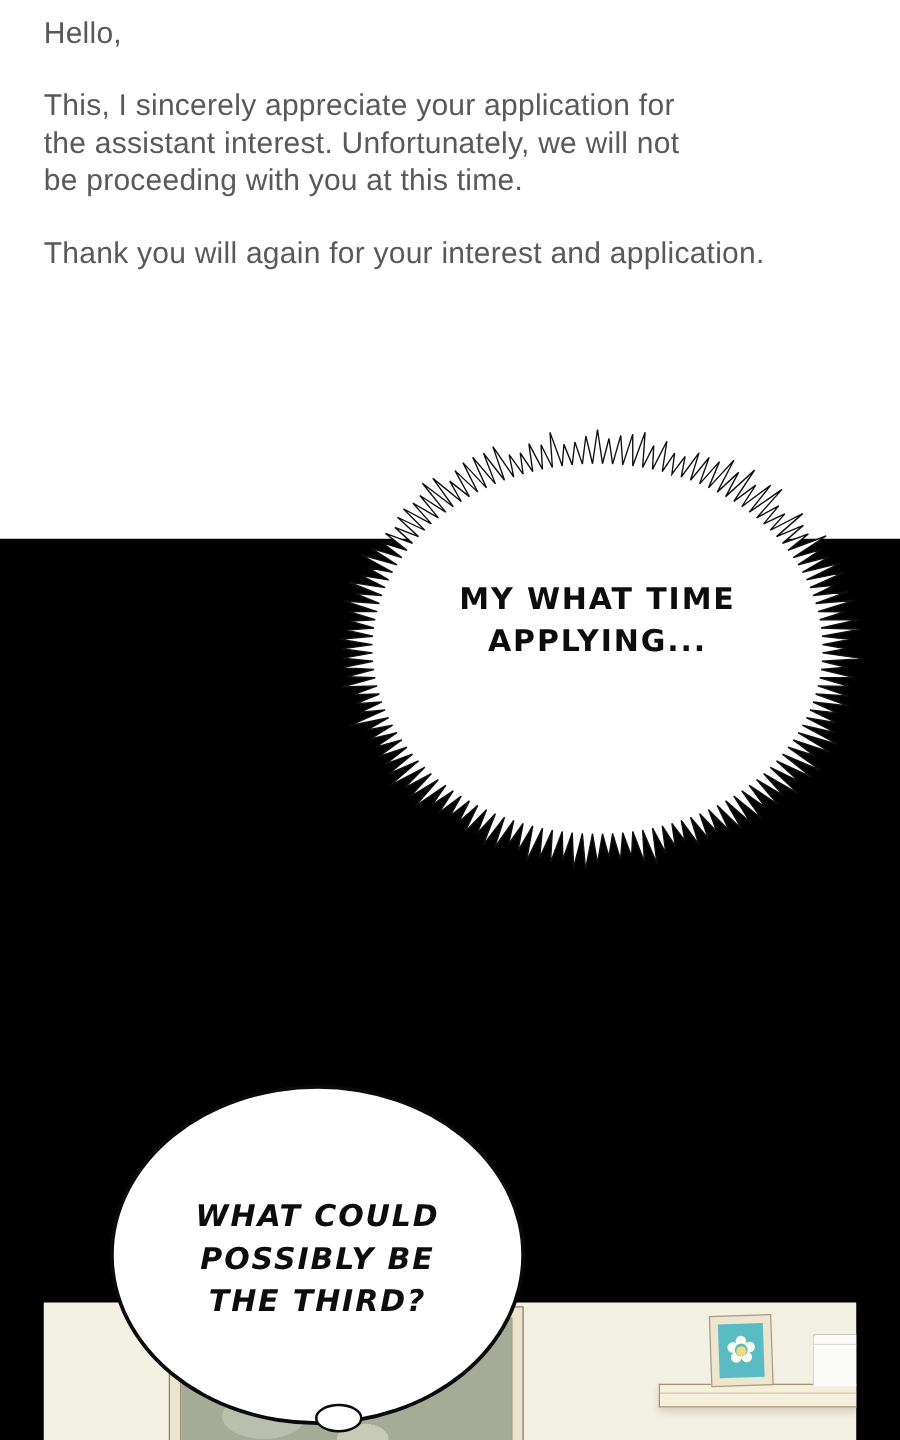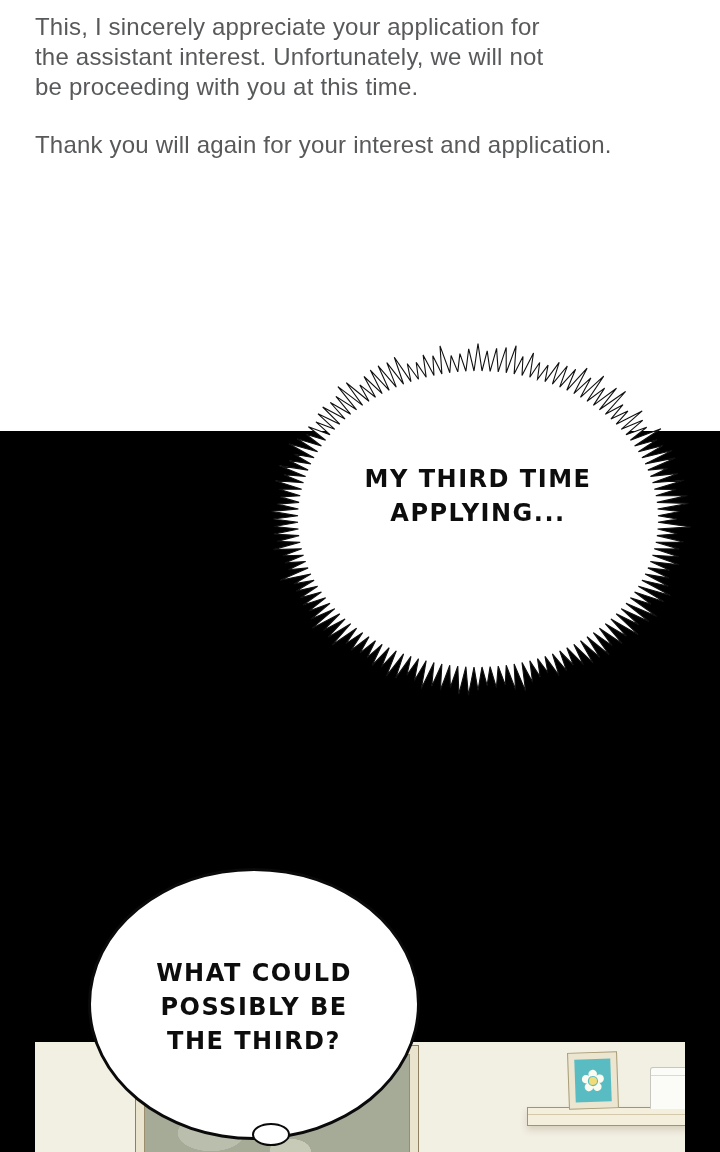--- a/index.html
+++ b/index.html
@@ -94,28 +94,31 @@
     position:absolute;left:252px;top:1123px;width:38px;height:23px;
     background:#ffffff;border:2.5px solid #0a0a0a;border-radius:50%;
     box-sizing:border-box;z-index:6;
   }
   .thought-text{
     position:absolute;left:104px;top:956px;width:300px;z-index:7;
     text-align:center;color:#0d0d0d;
     font-family:"DejaVu Sans",sans-serif;font-weight:700;
     font-size:24px;line-height:34px;letter-spacing:1.5px;
   }
-  .thought-text .bline{display:block;}
+  .thought-text .bline{display:block;font-style:italic;}
 </style>
 </head>
 <body>
 
 <div class="page">
 
   <div class="letter">
+    <div class="para">
+      <span class="line">Hello,</span>
+    </div>
     <div class="para">
       <span class="line">This, I sincerely appreciate your application for</span>
       <span class="line">the assistant interest. Unfortunately, we will not</span>
       <span class="line">be proceeding with you at this time.</span>
     </div>
     <div class="para">
       <span class="line">Thank you will again for your interest and application.</span>
     </div>
   </div>
 
@@ -136,21 +139,21 @@
     </div>
     <div class="cup">
       <div class="cup-rim"></div>
     </div>
   </div>
 
   <svg class="burst-svg" viewBox="0 0 480 420" xmlns="http://www.w3.org/2000/svg">
     <polygon id="burst-poly" fill="#ffffff" stroke="#111111" stroke-width="1.1" points="439.0,204.0 420.0,207.3 452.6,211.9 419.6,214.0 439.1,218.8 418.9,220.6 445.5,227.0 417.8,227.2 441.3,234.1 416.3,233.7 440.6,241.8 414.5,240.2 440.9,249.8 412.4,246.6 431.6,255.3 409.9,252.9 430.9,263.1 407.1,259.1 430.4,271.2 403.9,265.2 432.4,280.5 400.4,271.2 426.1,286.7 396.6,277.0 413.1,289.3 392.4,282.7 418.5,301.3 388.0,288.3 410.9,306.5 383.2,293.7 400.8,309.8 378.2,298.8 400.3,319.7 372.9,303.9 388.5,321.2 367.3,308.7 384.2,328.5 361.4,313.2 374.1,330.6 355.4,317.6 371.2,339.8 349.0,321.8 361.9,342.4 342.5,325.7 355.1,347.9 335.8,329.3 345.3,349.4 328.8,332.7 335.3,349.9 321.7,335.9 328.5,355.6 314.4,338.8 321.1,360.6 307.0,341.4 309.9,357.5 299.5,343.7 302.2,361.9 291.8,345.7 294.6,367.3 284.0,347.5 287.6,376.1 276.1,349.0 277.5,374.4 268.2,350.2 267.3,370.1 260.2,351.1 258.4,372.6 252.1,351.7 249.1,370.4 244.0,352.0 240.0,375.3 236.0,352.0 230.4,380.3 227.9,351.7 220.9,379.0 219.8,351.1 212.3,372.5 211.8,350.2 202.4,375.0 203.9,349.0 193.7,371.3 196.0,347.5 183.3,373.6 188.2,345.7 176.4,365.5 180.5,343.7 168.9,360.1 173.0,341.4 157.7,362.9 165.6,338.8 148.5,360.9 158.3,335.9 143.7,351.6 151.2,332.7 134.0,350.4 144.2,329.3 129.2,342.4 137.5,325.7 122.0,337.9 131.0,321.8 113.1,335.2 124.6,317.6 107.9,328.6 118.6,313.2 94.1,330.0 112.7,308.7 90.2,322.2 107.1,303.9 85.6,315.3 101.8,298.8 74.2,313.2 96.8,293.7 73.2,304.0 92.0,288.3 71.1,295.9 87.6,282.7 65.2,290.1 83.4,277.0 62.5,282.8 79.6,271.2 58.4,276.1 76.1,265.2 55.9,268.9 72.9,259.1 42.3,265.3 70.1,252.9 50.5,254.7 67.6,246.6 46.9,247.9 65.5,240.2 44.9,240.7 63.7,233.7 35.4,234.6 62.2,227.2 39.2,226.4 61.1,220.6 36.0,219.1 60.4,214.0 36.3,211.5 60.0,207.3 35.5,204.0 60.0,200.7 33.6,196.4 60.4,194.0 39.2,189.1 61.1,187.4 42.4,181.9 62.2,180.8 41.4,174.3 63.7,174.3 37.3,165.8 65.5,167.8 45.9,159.8 67.6,161.4 40.9,150.6 70.1,155.1 51.1,145.5 72.9,148.9 56.4,139.3 76.1,142.8 50.8,128.8 79.6,136.8 59.1,123.7 83.4,131.0 68.0,119.3 87.6,125.3 70.4,111.7 92.0,119.7 77.9,106.9 96.8,114.3 80.0,98.8 101.8,109.2 84.7,92.0 107.1,104.1 92.3,87.5 112.7,99.3 97.9,81.4 118.6,94.8 99.9,71.6 124.6,90.4 108.3,67.7 131.0,86.2 121.8,69.9 137.5,82.3 126.0,61.5 144.2,78.7 132.3,55.1 151.2,75.3 140.1,50.8 158.3,72.1 148.8,47.6 165.6,69.2 156.3,42.3 173.0,66.6 169.3,48.7 180.5,64.3 178.2,47.4 188.2,62.3 185.1,39.9 196.0,60.5 194.8,40.8 203.9,59.0 202.0,30.9 211.8,57.8 213.1,40.5 219.8,56.9 221.9,38.6 227.9,56.3 230.7,33.8 236.0,56.0 240.0,28.6 244.0,56.0 249.2,35.8 252.1,56.3 258.6,33.4 260.2,56.9 268.2,32.4 268.2,57.8 278.1,30.8 276.1,59.0 285.0,41.5 284.0,60.5 295.5,38.0 291.8,62.3 301.7,47.5 299.5,64.3 310.1,50.1 307.0,66.6 321.2,47.3 314.4,69.2 329.3,51.0 321.7,72.1 337.6,54.3 328.8,75.3 349.1,53.2 335.8,78.7 352.9,62.9 342.5,82.3 365.7,61.1 349.0,86.2 366.6,73.1 355.4,90.4 378.5,73.2 361.4,94.8 387.6,76.5 367.3,99.3 385.0,89.7 372.9,104.1 389.9,96.1 378.2,109.2 404.2,95.9 383.2,114.3 404.7,105.3 388.0,119.7 408.7,112.2 392.4,125.3 422.9,113.8 396.6,131.0 418.8,124.7 400.4,136.8 425.1,130.4 403.9,142.8 434.2,135.5 407.1,148.9 437.2,142.9 409.9,155.1 429.5,153.2 412.4,161.4 440.0,158.4 414.5,167.8 445.9,165.2 416.3,174.3 437.9,174.4 417.8,180.8 449.2,180.6 418.9,187.4 450.5,188.4 419.6,194.0 441.7,196.5 420.0,200.7"></polygon>
   </svg>
   <div class="burst-text">
-    <span class="bline">MY THIRD TIME</span>
+    <span class="bline">MY WHAT TIME</span>
     <span class="bline">APPLYING...</span>
   </div>
 
   <div class="thought-bubble"></div>
   <div class="thought-tail"></div>
   <div class="thought-text">
     <span class="bline">WHAT COULD</span>
     <span class="bline">POSSIBLY BE</span>
     <span class="bline">THE THIRD?</span>
   </div>

